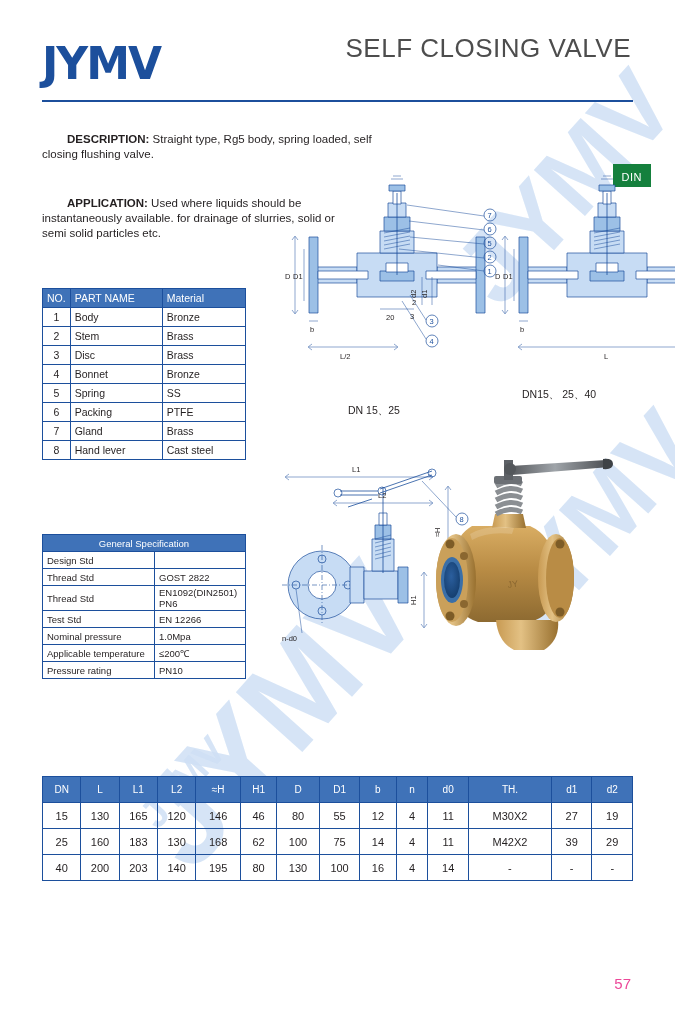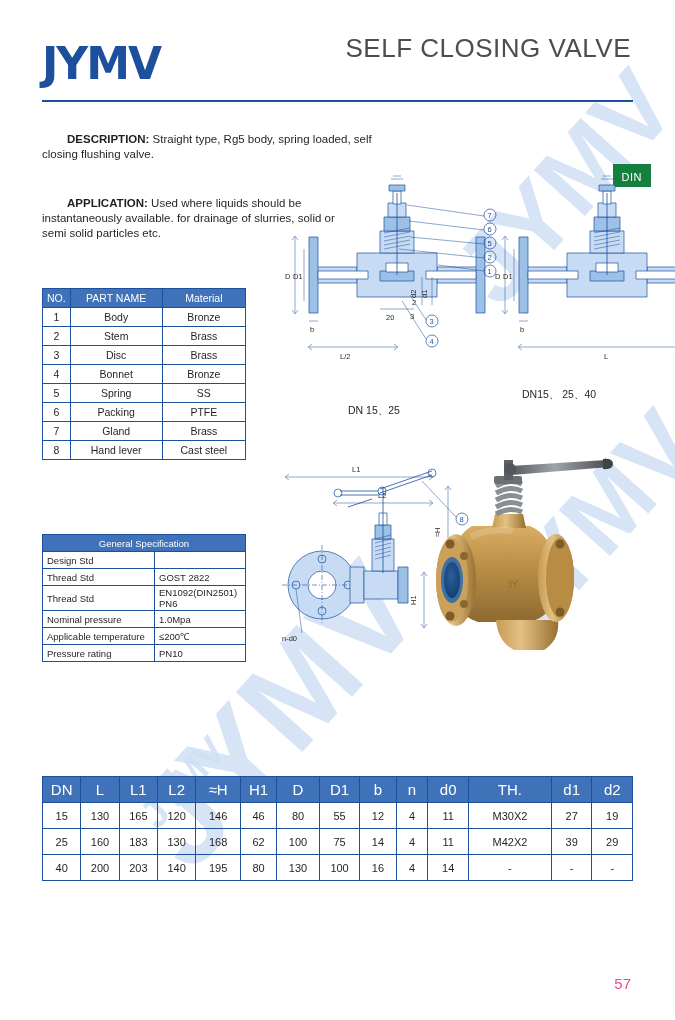--- a/index.html
+++ b/index.html
@@ -87,21 +87,21 @@
     position: absolute;
     left: 42px; top: 288px;
     width: 204px;
     font-size: 10.5px;
   }
   .parts th, .parts td {
     border: 1px solid #1c4f9c;
     padding: 2px 4px;
     height: 19px;
     font-weight: normal;
-    text-align: center;
+    text-align: left;
     color: #231f20;
   }
   .parts thead th {
     background: #3f72b8;
     color: #ffffff;
     font-size: 10.5px;
   }
   .parts td.c { text-align: center; width: 22px; }
   .parts td.n { width: 92px; }
 
@@ -137,21 +137,21 @@
   .dims th, .dims td {
     border: 1px solid #1c4f9c;
     text-align: center;
     height: 26px;
     font-weight: normal;
     padding: 0;
   }
   .dims thead th {
     background: #3f72b8;
     color: #fff;
-    font-size: 15px;
+    font-size: 10px;
   }
 
   
   .pageno {
     position: absolute;
     right: 44px; bottom: 28px;
     font-size: 15px;
     color: #ec4899;
   }
 
@@ -263,20 +263,24 @@
       <td class="k">Design Std</td>
       <td></td>
     </tr>
     <tr>
       <td class="k">Thread Std</td>
       <td>GOST 2822</td>
     </tr>
     <tr>
       <td class="k">Thread Std</td>
       <td>EN1092(DIN2501) PN6</td>
+    </tr>
+    <tr>
+      <td class="k">Test Std</td>
+      <td>EN 12266</td>
     </tr>
     <tr>
       <td class="k">Nominal pressure</td>
       <td>1.0Mpa</td>
     </tr>
     <tr>
       <td class="k">Applicable temperature</td>
       <td>≤200℃</td>
     </tr>
     <tr>

